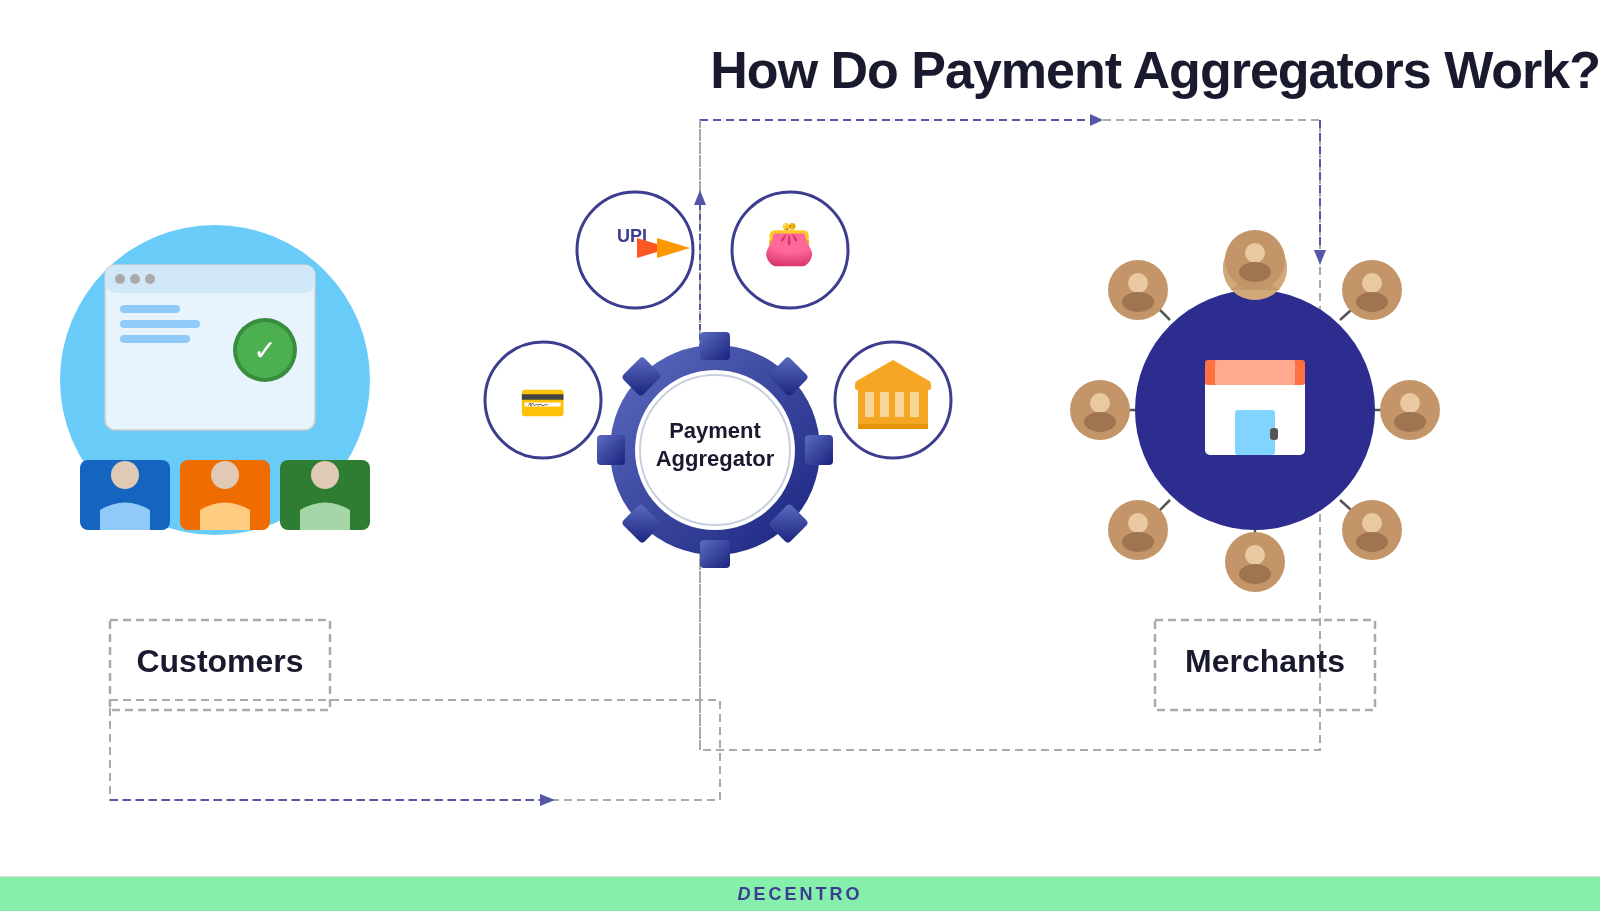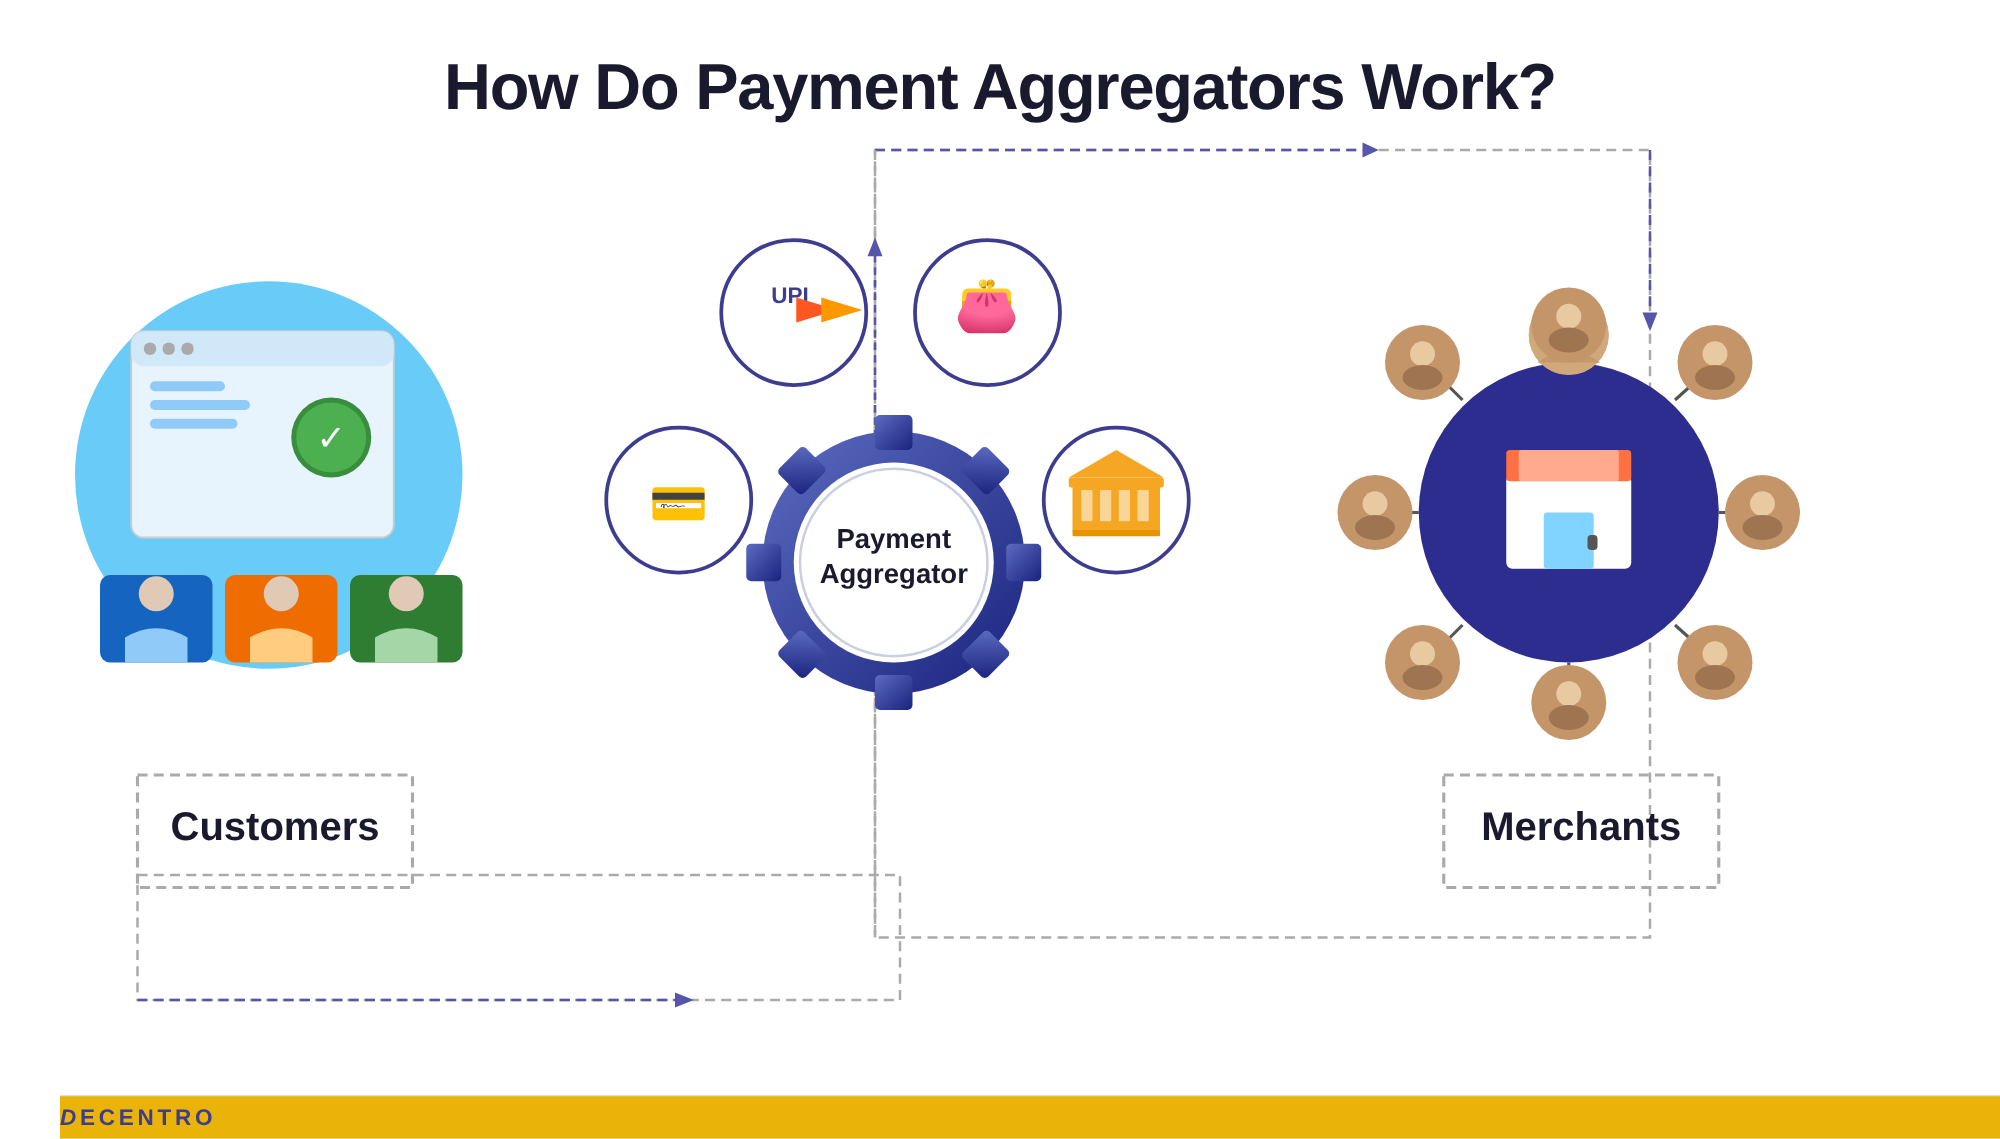--- a/index.html
+++ b/index.html
@@ -7,41 +7,40 @@
       width: 1600px;
       height: 911px;
       background: #ffffff;
       font-family: 'Arial', sans-serif;
       overflow: hidden;
       position: relative;
     }
 
     
     .title {
-      text-align: center;
+      text-align: right;
       padding-top: 40px;
       font-size: 52px;
       font-weight: 800;
       color: #1a1a2e;
       letter-spacing: -1px;
     }
 
     
     .bottom-bar {
       position: absolute;
       bottom: 0;
       left: 0;
       right: 0;
       height: 35px;
-      background: #eab308;
+      background: #86efac;
       border-top: 1px solid #ddd;
       display: flex;
       align-items: center;
-      justify-content: flex-start;
-      margin-left: 48px;
+      justify-content: center;
     }
 
     .decentro-logo {
       font-size: 18px;
       font-weight: 700;
       letter-spacing: 3px;
       color: #444;
     }
     .decentro-logo span {
       color: #3d3d8f;

